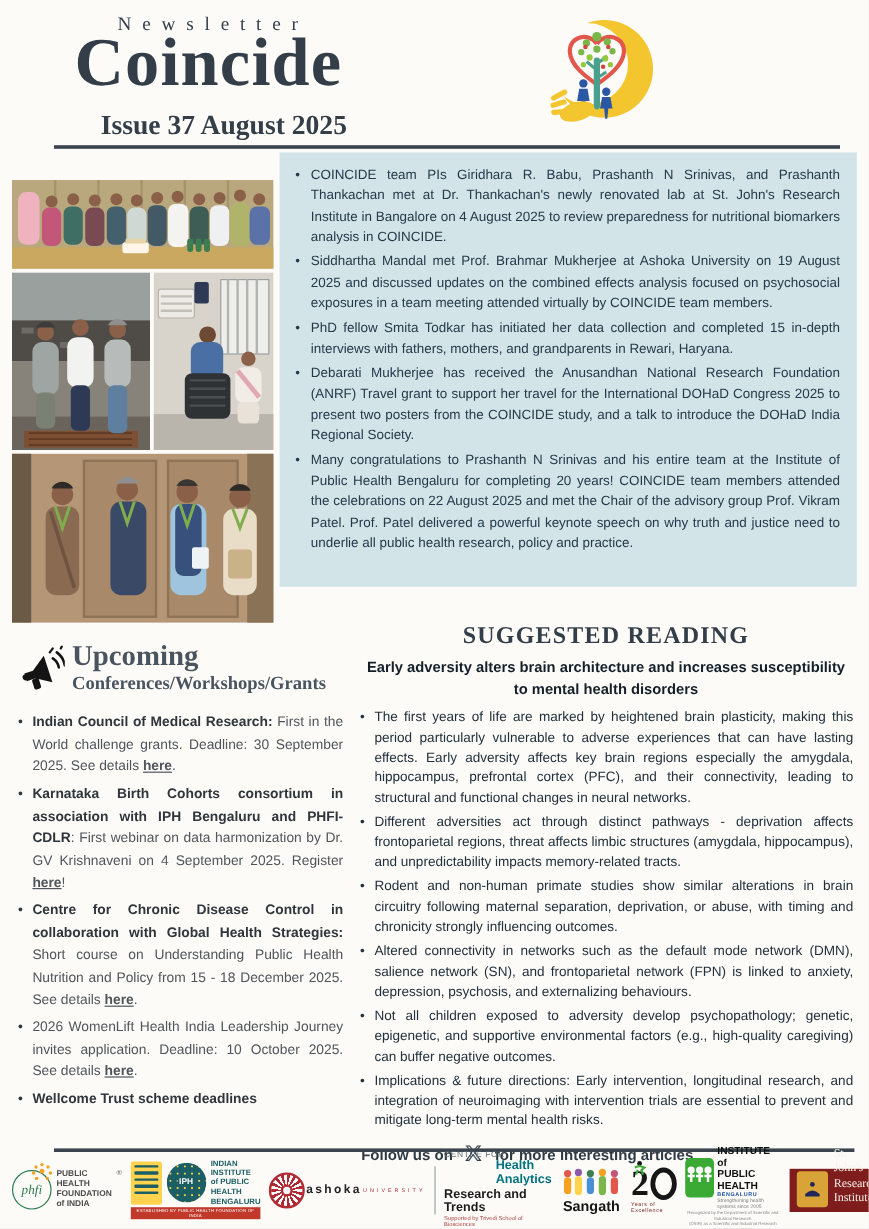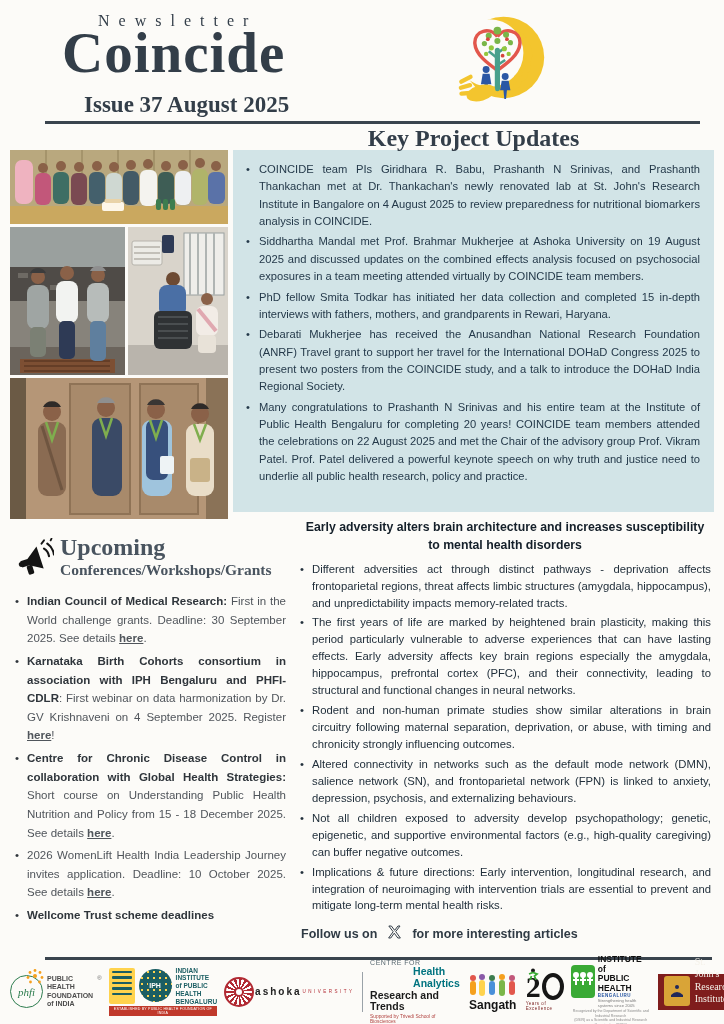--- a/index.html
+++ b/index.html
@@ -306,21 +306,20 @@
         <g stroke="#7fae4e" stroke-width="2.5" fill="none">
           <path d="M36 44 L42 62 L48 44"></path>
             <path d="M90 40 L96 58 L102 40"></path>
             <path d="M140 42 L146 60 L152 42"></path>
             <path d="M184 46 L190 62 L196 46"></path>
         </g>
       </svg>
     </div>
 
     <div class="updates-col">
-      <div class="updates-heading">Key Project Updates</div>
       <div class="updates-box">
         <ul>
           <li>COINCIDE team PIs Giridhara R. Babu, Prashanth N Srinivas, and Prashanth Thankachan met at Dr. Thankachan's newly renovated lab at St. John's Research Institute in Bangalore on 4 August 2025 to review preparedness for nutritional biomarkers analysis in COINCIDE.</li>
           <li>Siddhartha Mandal met Prof. Brahmar Mukherjee at Ashoka University on 19 August 2025 and discussed updates on the combined effects analysis focused on psychosocial exposures in a team meeting attended virtually by COINCIDE team members.</li>
           <li>PhD fellow Smita Todkar has initiated her data collection and completed 15 in-depth interviews with fathers, mothers, and grandparents in Rewari, Haryana.</li>
           <li>Debarati Mukherjee has received the Anusandhan National Research Foundation (ANRF) Travel grant to support her travel for the International DOHaD Congress 2025 to present two posters from the COINCIDE study, and a talk to introduce the DOHaD India Regional Society.</li>
           <li>Many congratulations to Prashanth N Srinivas and his entire team at the Institute of Public Health Bengaluru for completing 20 years! COINCIDE team members attended the celebrations on 22 August 2025 and met the Chair of the advisory group Prof. Vikram Patel. Prof. Patel delivered a powerful keynote speech on why truth and justice need to underlie all public health research, policy and practice.</li>
         </ul>
       </div>
     </div>
@@ -349,24 +348,25 @@
       <ul>
         <li><span class="ev-bold">Indian Council of Medical Research:</span><span> First in the World challenge grants. Deadline: 30 September 2025. See details </span><a href="#" class="ev-link">here</a><span>.</span></li>
         <li><span class="ev-bold">Karnataka Birth Cohorts consortium in association with IPH Bengaluru and PHFI-CDLR</span><span>: First webinar on data harmonization by Dr. GV Krishnaveni on 4 September 2025. Register </span><a href="#" class="ev-link">here</a><span>!</span></li>
         <li><span class="ev-bold">Centre for Chronic Disease Control in collaboration with Global Health Strategies:</span><span> Short course on Understanding Public Health Nutrition and Policy from 15 - 18 December 2025. See details </span><a href="#" class="ev-link">here</a><span>.</span></li>
         <li><span class="ev-bold"></span><span>2026 WomenLift Health India Leadership Journey invites application. Deadline: 10 October 2025. See details </span><a href="#" class="ev-link">here</a><span>.</span></li>
         <li><span class="ev-bold">Wellcome Trust scheme deadlines</span><span></span><span></span></li>
       </ul>
     </div>
 
     <div class="reading-col">
+      <div class="reading-heading">SUGGESTED READING</div>
       <div class="article-title">Early adversity alters brain architecture and increases susceptibility to mental health disorders</div>
       <ul>
+        <li>The first years of life are marked by heightened brain plasticity, making this period particularly vulnerable to adverse experiences that can have lasting effects. Early adversity affects key brain regions especially the amygdala, hippocampus, prefrontal cortex (PFC), and their connectivity, leading to structural and functional changes in neural networks.</li>
         <li>Different adversities act through distinct pathways - deprivation affects frontoparietal regions, threat affects limbic structures (amygdala, hippocampus), and unpredictability impacts memory-related tracts.</li>
-        <li>The first years of life are marked by heightened brain plasticity, making this period particularly vulnerable to adverse experiences that can have lasting effects. Early adversity affects key brain regions especially the amygdala, hippocampus, prefrontal cortex (PFC), and their connectivity, leading to structural and functional changes in neural networks.</li>
         <li>Rodent and non-human primate studies show similar alterations in brain circuitry following maternal separation, deprivation, or abuse, with timing and chronicity strongly influencing outcomes.</li>
         <li>Altered connectivity in networks such as the default mode network (DMN), salience network (SN), and frontoparietal network (FPN) is linked to anxiety, depression, psychosis, and externalizing behaviours.</li>
         <li>Not all children exposed to adversity develop psychopathology; genetic, epigenetic, and supportive environmental factors (e.g., high-quality caregiving) can buffer negative outcomes.</li>
         <li>Implications &amp; future directions: Early intervention, longitudinal research, and integration of neuroimaging with intervention trials are essential to prevent and mitigate long-term mental health risks.</li>
       </ul>
       <div class="follow-line">
         <span>Follow us on</span>
         <span>
           <svg width="17" height="16" viewBox="0 0 24 24">
             <path d="M3.5 3 L10 11.6 L3.2 21 H6.4 L11.6 13.8 L17 21 H20.8 L13.8 11.4 L20.3 3 H17.2 L12.2 9.5 L7.3 3 Z" fill="none" stroke="#353f49" stroke-width="1.5"></path>

